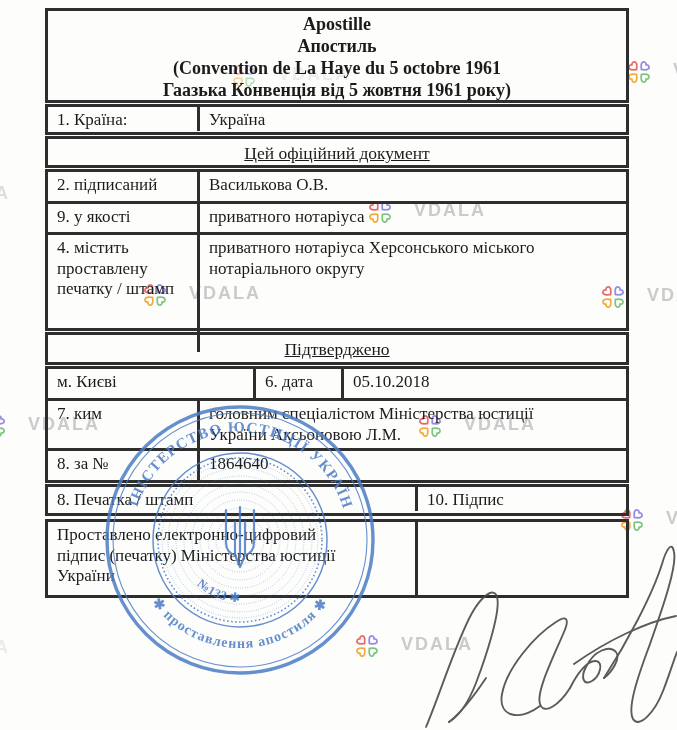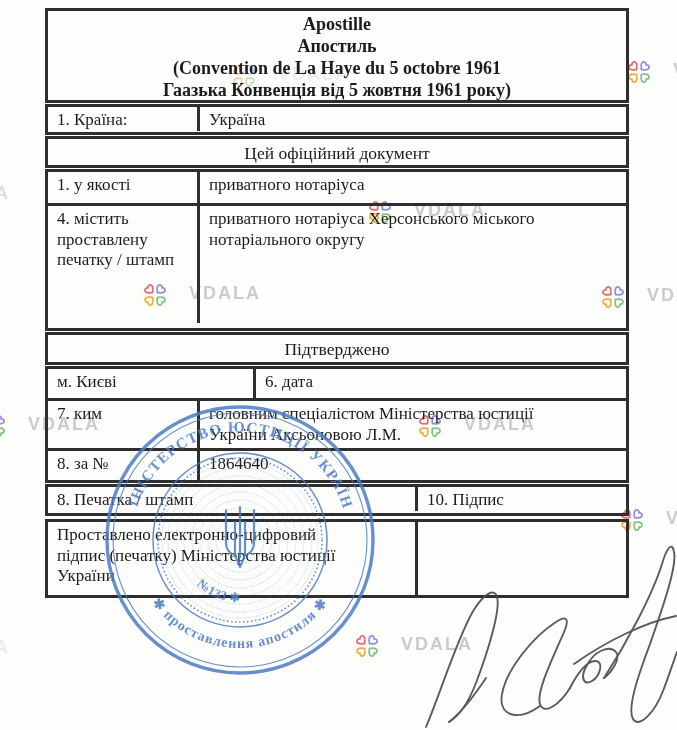--- a/index.html
+++ b/index.html
@@ -15,21 +15,21 @@
 
   
   .blk{position:absolute;left:33px;width:584px;border:3px solid #2e2e2e;box-sizing:border-box;
        background:transparent;z-index:2;margin-left:12px;}
   .row{display:flex;box-sizing:border-box;}
   .row + .row{border-top:3px solid #2e2e2e;}
   .cell{box-sizing:border-box;padding:3px 8px 0 9px;font-size:17px;line-height:1.22;}
   .cell + .cell{border-left:3px solid #2e2e2e;}
   .lab{width:149px;flex:none;}
   .val{flex:1;}
-  .band{font-size:17.5px;text-align:center;padding:4px 6px;}
+  .band{font-size:17.5px;text-align:center;padding:4px 6px;text-decoration:underline;}
   .hdr{text-align:center;font-weight:bold;font-size:18px;line-height:22px;padding-top:2px;}
 
   
   #stamp{position:absolute;left:100px;top:400px;z-index:3;pointer-events:none;}
   #signature{position:absolute;left:410px;top:520px;z-index:4;pointer-events:none;}
 </style>
 </head>
 <body>
 
 <div id="page">
@@ -156,38 +156,43 @@
         <div class="cell lab">1. Країна:</div>
         <div class="cell val">Україна</div>
       </div>
     </div>
 
     <div class="blk" style="top:136px;height:32px">
       <div class="band">Цей офіційний документ</div>
     </div>
 
     <div class="blk" style="top:169px;height:162px">
+      <div class="row" style="height:29px">
+        <div class="cell lab">2. підписаний</div>
+        <div class="cell val">Василькова О.В.</div>
+      </div>
       <div class="row" style="height:31px">
-        <div class="cell lab">1. у якості</div>
+        <div class="cell lab">9. у якості</div>
         <div class="cell val">приватного нотаріуса</div>
       </div>
       <div class="row" style="height:120px">
         <div class="cell lab">4. містить проставлену печатку / штамп</div>
         <div class="cell val"><span style="display:inline-block;max-width:400px">приватного нотаріуса Херсонського міського нотаріального округу</span></div>
       </div>
     </div>
 
     <div class="blk" style="top:332px;height:33px">
       <div class="band">Підтверджено</div>
     </div>
 
     <div class="blk" style="top:366px;height:117px">
       <div class="row" style="height:29px">
         <div class="cell" style="width:205px;flex:none">м. Києві</div>
         <div class="cell" style="width:88px;flex:none">6. дата</div>
+        <div class="cell val">05.10.2018</div>
       </div>
       <div class="row" style="height:50px">
         <div class="cell lab">7. ким</div>
         <div class="cell val"><span style="display:inline-block;max-width:372px">головним спеціалістом Міністерства юстиції України Аксьоновою Л.М.</span></div>
       </div>
       <div class="row" style="height:32px">
         <div class="cell lab">8. за №</div>
         <div class="cell val">1864640</div>
       </div>
     </div>

